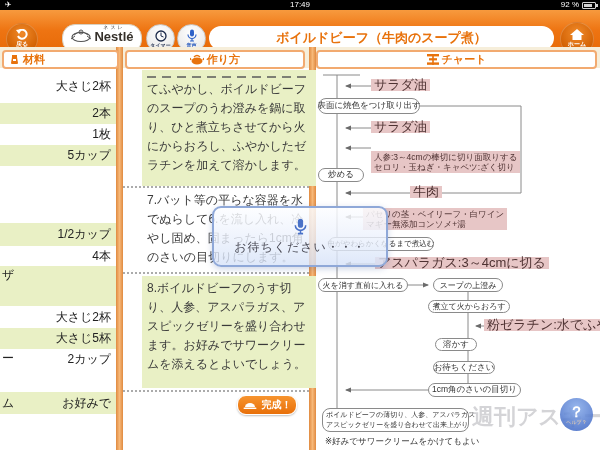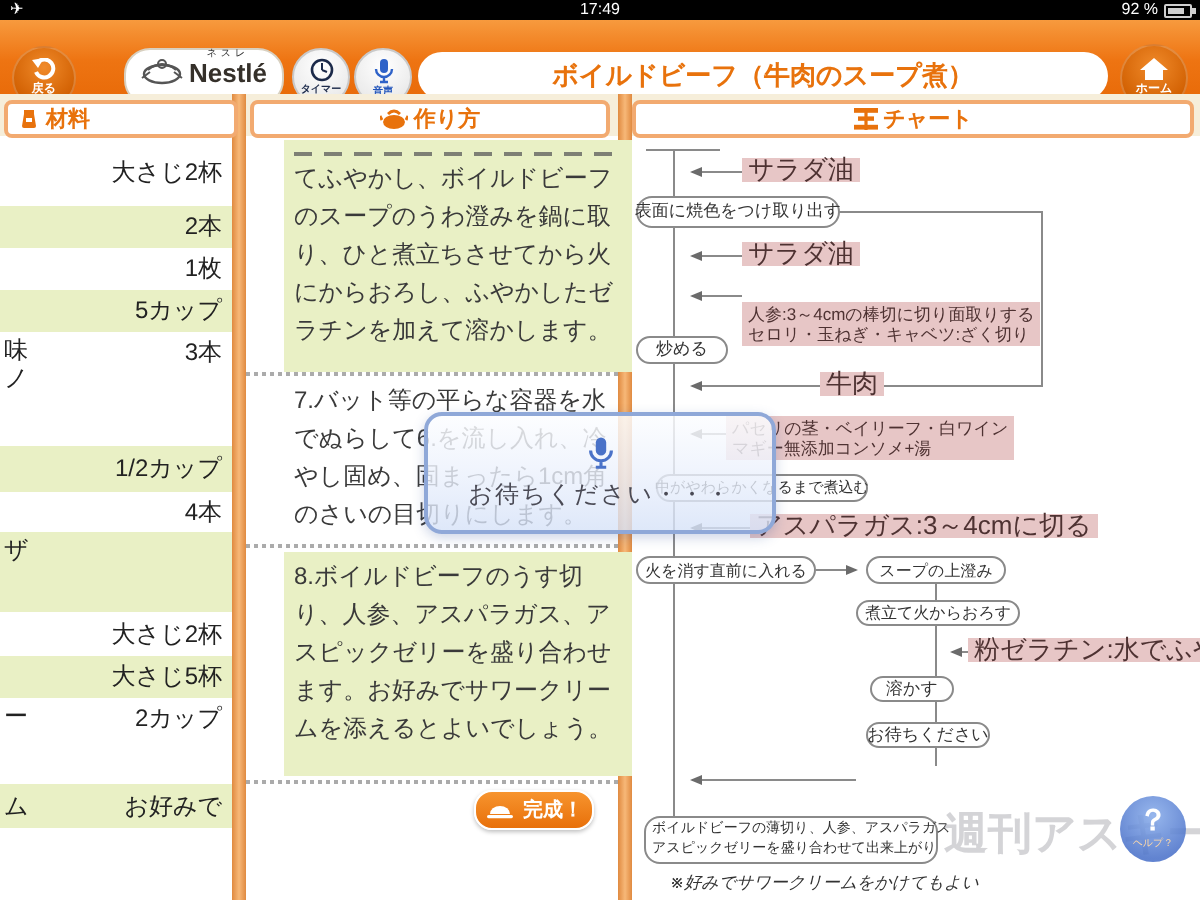--- a/index.html
+++ b/index.html
@@ -80,21 +80,21 @@
   .chart-area svg.lines{position:absolute;left:0;top:0;}
   .cnode{position:absolute;background:#fff;border:1px solid #8a8a8a;border-radius:9px;
     display:flex;align-items:center;justify-content:center;white-space:nowrap;
     font-size:8.5px;color:#333;box-sizing:border-box;}
   .clabel{position:absolute;background:#E7C6C6;color:#4e3232;font-size:13px;
     padding:1px 3px;white-space:nowrap;line-height:10px;}
   .cfinal{position:absolute;left:6px;top:340px;width:147px;height:24px;background:#fff;
     border:1px solid #8a8a8a;border-radius:8px;display:flex;flex-direction:column;
     justify-content:center;padding:1px 3px;box-sizing:border-box;
     font-size:7px;color:#333;white-space:nowrap;line-height:10px;}
-  .cnote{position:absolute;left:19px;top:368px;font-size:8.5px;color:#333;white-space:nowrap;font-style:italic;}
+  .cnote{position:absolute;left:9px;top:368px;font-size:8.5px;color:#333;white-space:nowrap;}
 
   
   .modal{position:absolute;left:212px;top:206px;width:176px;height:61px;border-radius:9px;
     border:2px solid #8FA8D8;box-sizing:border-box;z-index:50;
     background:linear-gradient(rgba(252,253,255,.84),rgba(234,240,252,.8) 55%,rgba(214,226,248,.8));
     box-shadow:0 2px 6px rgba(60,90,160,.25);display:flex;flex-direction:column;
     align-items:center;justify-content:center;gap:4px;}
   .modal-text{font-size:12px;color:#4a4a55;letter-spacing:1px;}
 
   
@@ -210,24 +210,20 @@
     <span class="iname"></span>
     <span class="iamount">2本</span>
   </div>
   <div class="ingredient-row vcenter" style="top:124px;height:21px;">
     <span class="iname"></span>
     <span class="iamount">1枚</span>
   </div>
   <div class="ingredient-row green vcenter" style="top:145px;height:21px;">
     <span class="iname"></span>
     <span class="iamount">5カップ</span>
-  </div>
-  <div class="ingredient-row" style="top:166px;height:57px;">
-    <span class="iname">味ノ</span>
-    <span class="iamount">3本</span>
   </div>
   <div class="ingredient-row green vcenter" style="top:223px;height:23px;">
     <span class="iname"></span>
     <span class="iamount">1/2カップ</span>
   </div>
   <div class="ingredient-row vcenter" style="top:246px;height:20px;">
     <span class="iname"></span>
     <span class="iamount">4本</span>
   </div>
   <div class="ingredient-row green" style="top:266px;height:40px;">
@@ -309,20 +305,21 @@
       <div>マギー無添加コンソメ+湯</div>
     </div>
     <div class="cnode" style="left:12px;top:169px;width:106px;height:14px;font-size:7.5px;">中がやわらかくなるまで煮込む</div>
     <div class="clabel" style="left:59px;top:189px;">アスパラガス:3～4cmに切る</div>
     <div class="cnode" style="left:2px;top:210px;width:90px;height:14px;font-size:8px;">火を消す直前に入れる</div>
     <div class="cnode" style="left:117px;top:210px;width:70px;height:14px;font-size:8px;">スープの上澄み</div>
     <div class="cnode" style="left:112px;top:232px;width:82px;height:13px;font-size:8px;">煮立て火からおろす</div>
     <div class="clabel" style="left:168px;top:251px;">粉ゼラチン:水でふやかしておく</div>
     <div class="cnode" style="left:119px;top:270px;width:42px;height:13px;">溶かす</div>
     <div class="cnode" style="left:117px;top:293px;width:62px;height:13px;">お待ちください</div>
+    <div class="cnode" style="left:112px;top:315px;width:93px;height:14px;">1cm角のさいの目切り</div>
     <div class="cfinal">
       <div>ボイルドビーフの薄切り、人参、アスパラガス</div>
       <div>アスピックゼリーを盛り合わせて出来上がり</div>
     </div>
     <div class="cnote">※好みでサワークリームをかけてもよい</div>
   </div>
 
   <div class="modal">
     <svg width="13" height="17" viewBox="0 0 10 13">
       <rect x="3" y="0.5" width="4" height="7" rx="2" fill="#4a72c8"></rect>

